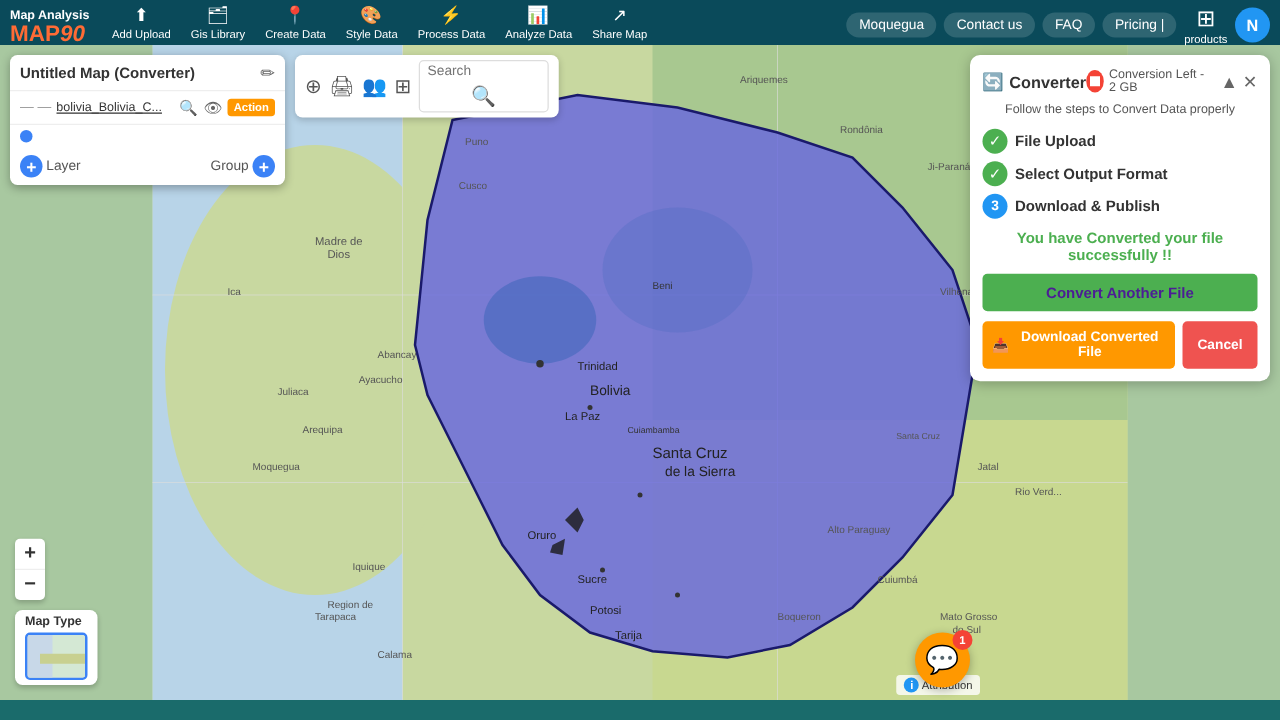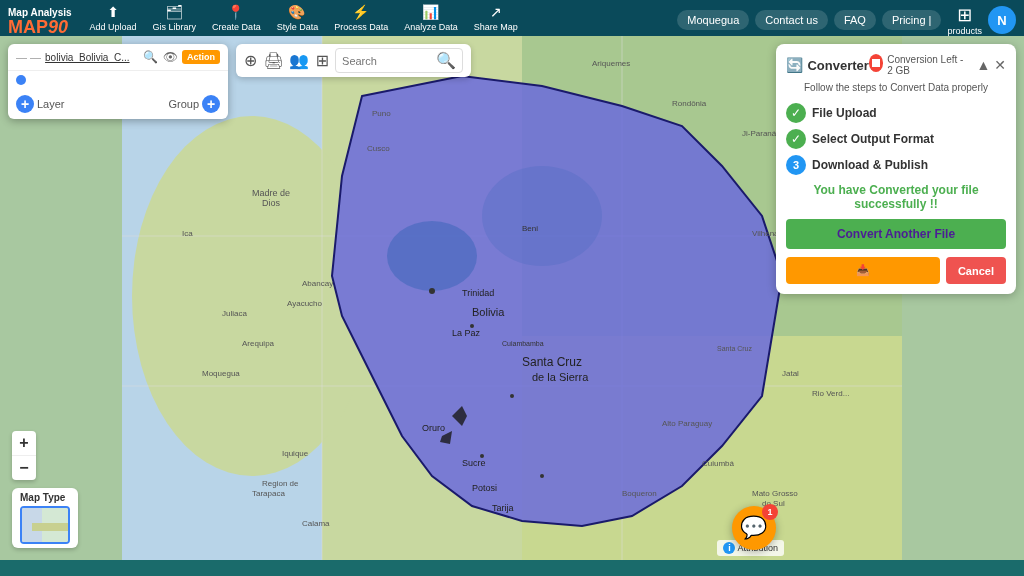--- a/index.html
+++ b/index.html
@@ -94,21 +94,21 @@
 
     
     #map-toolbar {
       position: absolute; top: 8px; left: 236px; z-index: 50;
       background: white; border-radius: 6px; box-shadow: 0 2px 6px rgba(0,0,0,0.2);
       display: flex; align-items: center; padding: 4px 8px; gap: 6px;
     }
     .toolbar-icon { background: none; border: none; cursor: pointer; font-size: 16px; color: #555; }
     #search-box {
       display: flex; align-items: center; border: 1px solid #ddd; border-radius: 4px;
-      padding: 2px 6px; gap: 4px;
+      padding: 2px 6px; gap: 4px; flex-direction: column;
     }
     #search-input {
       border: none; outline: none; font-size: 11px; width: 90px;
     }
 
     
     #zoom-controls {
       position: absolute; bottom: 80px; left: 12px; z-index: 50;
       background: white; border-radius: 4px; box-shadow: 0 2px 4px rgba(0,0,0,0.2);
       display: flex; flex-direction: column;
@@ -155,21 +155,21 @@
     }
     #converter-icon { color: #4caf50; font-size: 14px; }
     #stop-btn {
       width: 18px; height: 18px; background: #f44336; border-radius: 50%;
       border: none; cursor: pointer; display: flex; align-items: center;
       justify-content: center;
     }
     #conversion-left {
       font-size: 10px; color: #555; margin-left: auto; margin-right: 4px;
     }
-    #header-controls { display: flex; gap: 4px; }
+    #header-controls { display: flex; align-items: center; gap: 4px; }
     .ctrl-btn {
       background: none; border: none; cursor: pointer; font-size: 14px; color: #666;
     }
 
     #converter-subtitle {
       font-size: 10px; color: #555; text-align: center; margin-bottom: 10px;
     }
 
     .step-row {
       display: flex; align-items: center; gap: 6px; margin-bottom: 6px;
@@ -346,20 +346,24 @@
 
       <ellipse cx="420" cy="180" rx="60" ry="50" fill="#4a6bbf" fill-opacity="0.3"></ellipse>
       <text x="400" y="195" font-size="8" fill="#333" font-family="Arial">Beni</text>
 
       <text x="380" y="310" font-size="7" fill="#333" font-family="Arial">Cuiambamba</text>
       <text x="595" y="315" font-size="7" fill="#555" font-family="Arial">Santa Cruz</text>
     </svg>
   </div>
 
   <div id="left-panel">
+    <div id="panel-header">
+      <span id="panel-title">Untitled Map (Converter)</span>
+      <button id="panel-edit">✏</button>
+    </div>
     <div id="layer-row">
       <span style="font-size:11px;color:#999;">— —</span>
       <span id="layer-file">bolivia_Bolivia_C...</span>
       <button id="search-small-btn">🔍</button>
       <button id="eye-btn">👁</button>
       <button id="action-btn">Action</button>
     </div>
     <div id="blue-dot"></div>
     <div id="panel-footer">
       <button class="add-btn">
@@ -444,18 +448,19 @@
       <span class="step-label">Download &amp; Publish</span>
     </div>
 
     <div id="success-text">You have Converted your file successfully !!</div>
 
     <button id="convert-another-btn">Convert Another File</button>
 
     <div id="bottom-btns">
       <button id="download-btn">
         <span>📥</span>
+        <span>Download Converted File</span>
       </button>
       <button id="cancel-btn">Cancel</button>
     </div>
   </div>
 
 </div>
 
 </body></html>

